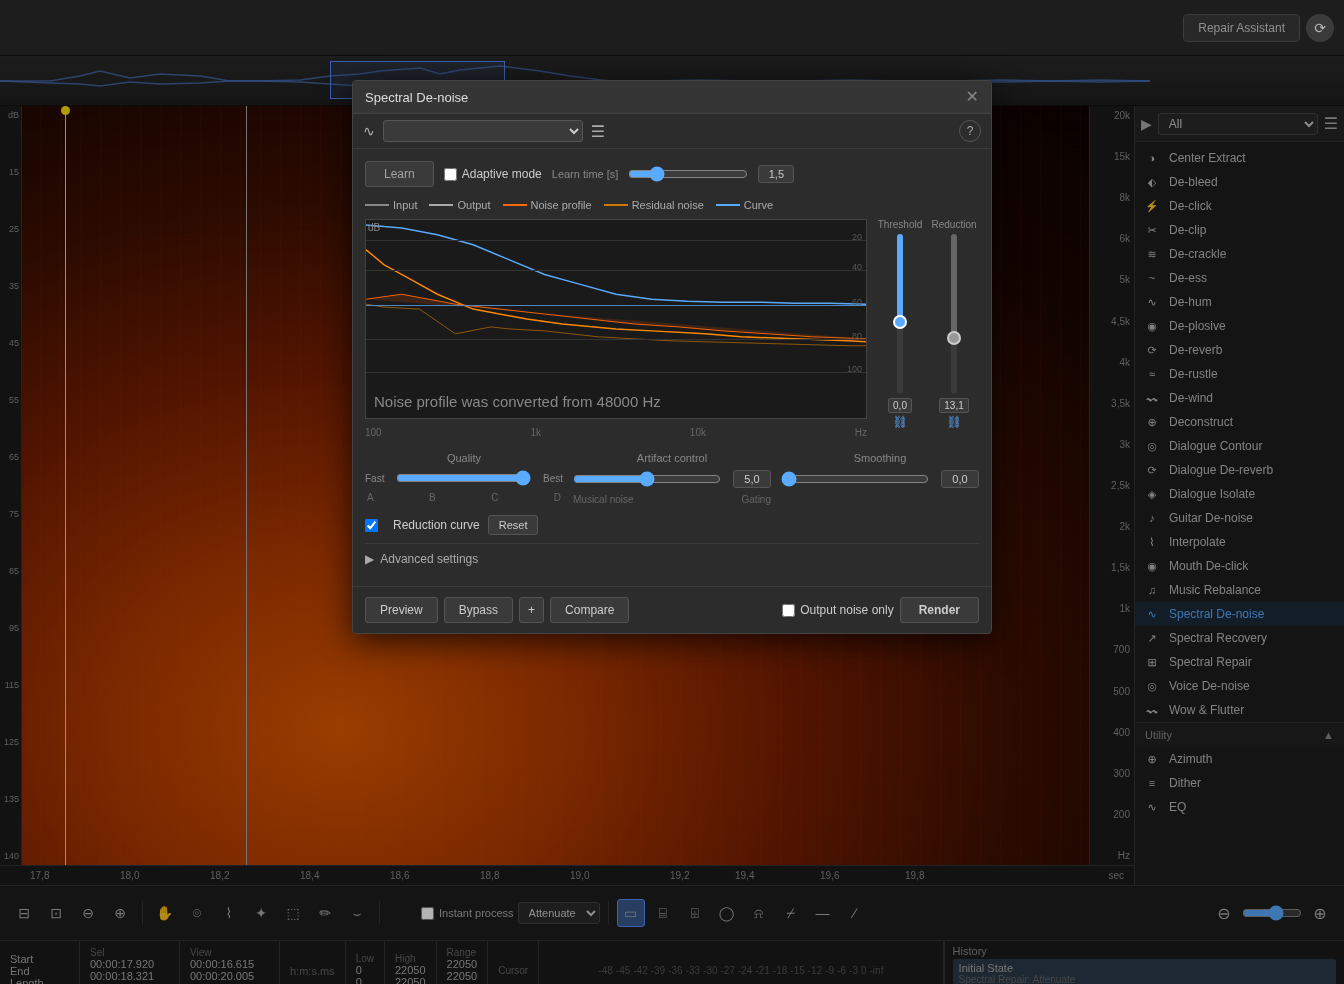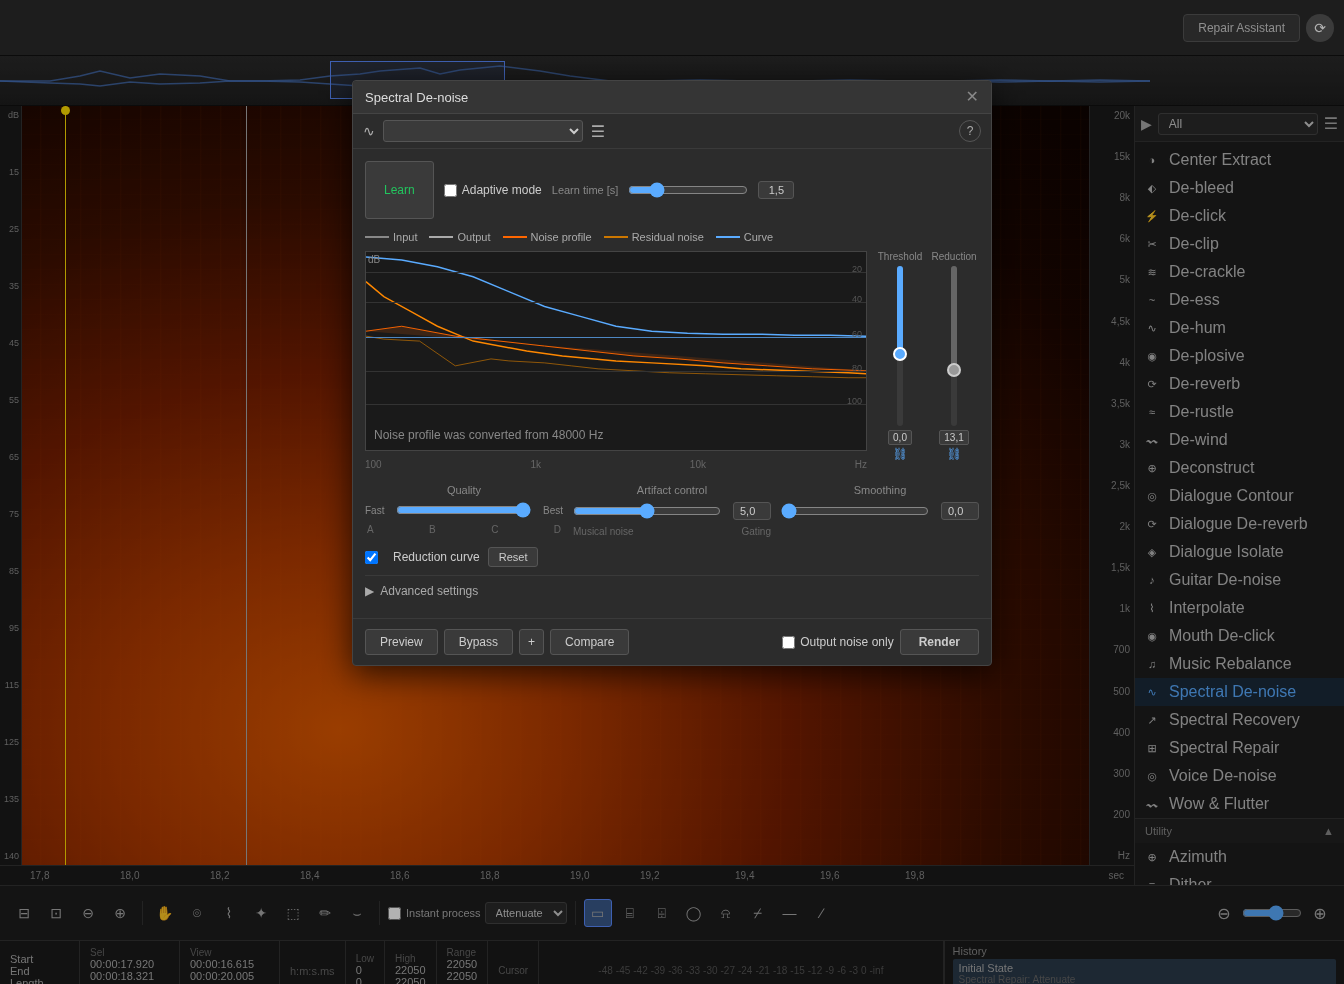--- a/index.html
+++ b/index.html
@@ -228,21 +228,21 @@
     .panel-item-icon {
       width: 18px;
       height: 14px;
       flex-shrink: 0;
       display: flex;
       align-items: center;
       justify-content: center;
       font-size: 11px;
     }
     .panel-item-label {
-      font-size: 16px;
+      font-size: 12px;
       flex: 1;
     }
     .panel-section-header {
       display: flex;
       align-items: center;
       padding: 6px 10px;
       color: #888;
       font-size: 11px;
       cursor: pointer;
       background: #222;
@@ -278,20 +278,21 @@
       height: 24px;
       background: #333;
       margin: 0 4px;
     }
     #instant-process-cb {
       display: flex;
       align-items: center;
       gap: 5px;
       color: #aaa;
       font-size: 11px;
+      margin-left: 33px;
     }
     #attenuate-dropdown {
       background: #2a2a2a;
       border: 1px solid #444;
       color: #ccc;
       padding: 3px 6px;
       font-size: 11px;
       border-radius: 3px;
     }
     #zoom-slider {
@@ -424,22 +425,22 @@
     
     #learn-row {
       display: flex;
       align-items: center;
       gap: 10px;
       margin-bottom: 12px;
     }
     #learn-btn {
       background: #3a3a3a;
       border: 1px solid #555;
-      color: #22c55e;
-      padding: 21px 18px;
+      color: #a3a3a3;
+      padding: 5px 18px;
       border-radius: 3px;
       font-size: 12px;
       cursor: pointer;
     }
     #adaptive-checkbox {
       display: flex;
       align-items: center;
       gap: 5px;
       font-size: 12px;
       color: #ccc;
@@ -491,21 +492,21 @@
       overflow: hidden;
     }
     #chart-svg {
       width: 100%;
       height: 100%;
     }
     #noise-message {
       position: absolute;
       bottom: 8px;
       left: 8px;
-      font-size: 12px;
+      font-size: 15px;
       color: #888;
     }
     #chart-x-axis {
       display: flex;
       justify-content: space-between;
       font-size: 10px;
       color: #666;
       padding: 0 0 6px 0;
     }
 
@@ -539,21 +540,21 @@
     .control-slider.artifact { accent-color: #5aabff; }
     .control-slider.smoothing { accent-color: #5aabff; }
     .control-value {
       font-size: 11px;
       color: #ccc;
       background: #3a3a3a;
       border: 1px solid #555;
       padding: 2px 6px;
       border-radius: 3px;
       min-width: 38px;
-      text-align: left;
+      text-align: center;
     }
     .quality-marks {
       display: flex;
       justify-content: space-between;
       font-size: 10px;
       color: #666;
       padding: 0 2px;
     }
     .artifact-labels {
       display: flex;
@@ -793,21 +794,21 @@
       <span>Hz</span>
     </div>
     <div id="time-axis">
       <span class="time-label" style="left:30px">17,8</span>
       <span class="time-label" style="left:120px">18,0</span>
       <span class="time-label" style="left:210px">18,2</span>
       <span class="time-label" style="left:300px">18,4</span>
       <span class="time-label" style="left:390px">18,6</span>
       <span class="time-label" style="left:480px">18,8</span>
       <span class="time-label" style="left:570px">19,0</span>
-      <span class="time-label" style="left:640px">19,2</span>
+      <span class="time-label" style="left:670px">19,2</span>
       <span class="time-label" style="left:735px">19,4</span>
       <span class="time-label" style="left:820px">19,6</span>
       <span class="time-label" style="left:905px">19,8</span>
       <span class="time-label" style="right:10px">sec</span>
     </div>
   </div>
 
   <div id="right-panel">
     <div id="panel-toolbar">
       <span id="play-icon">▶</span>

